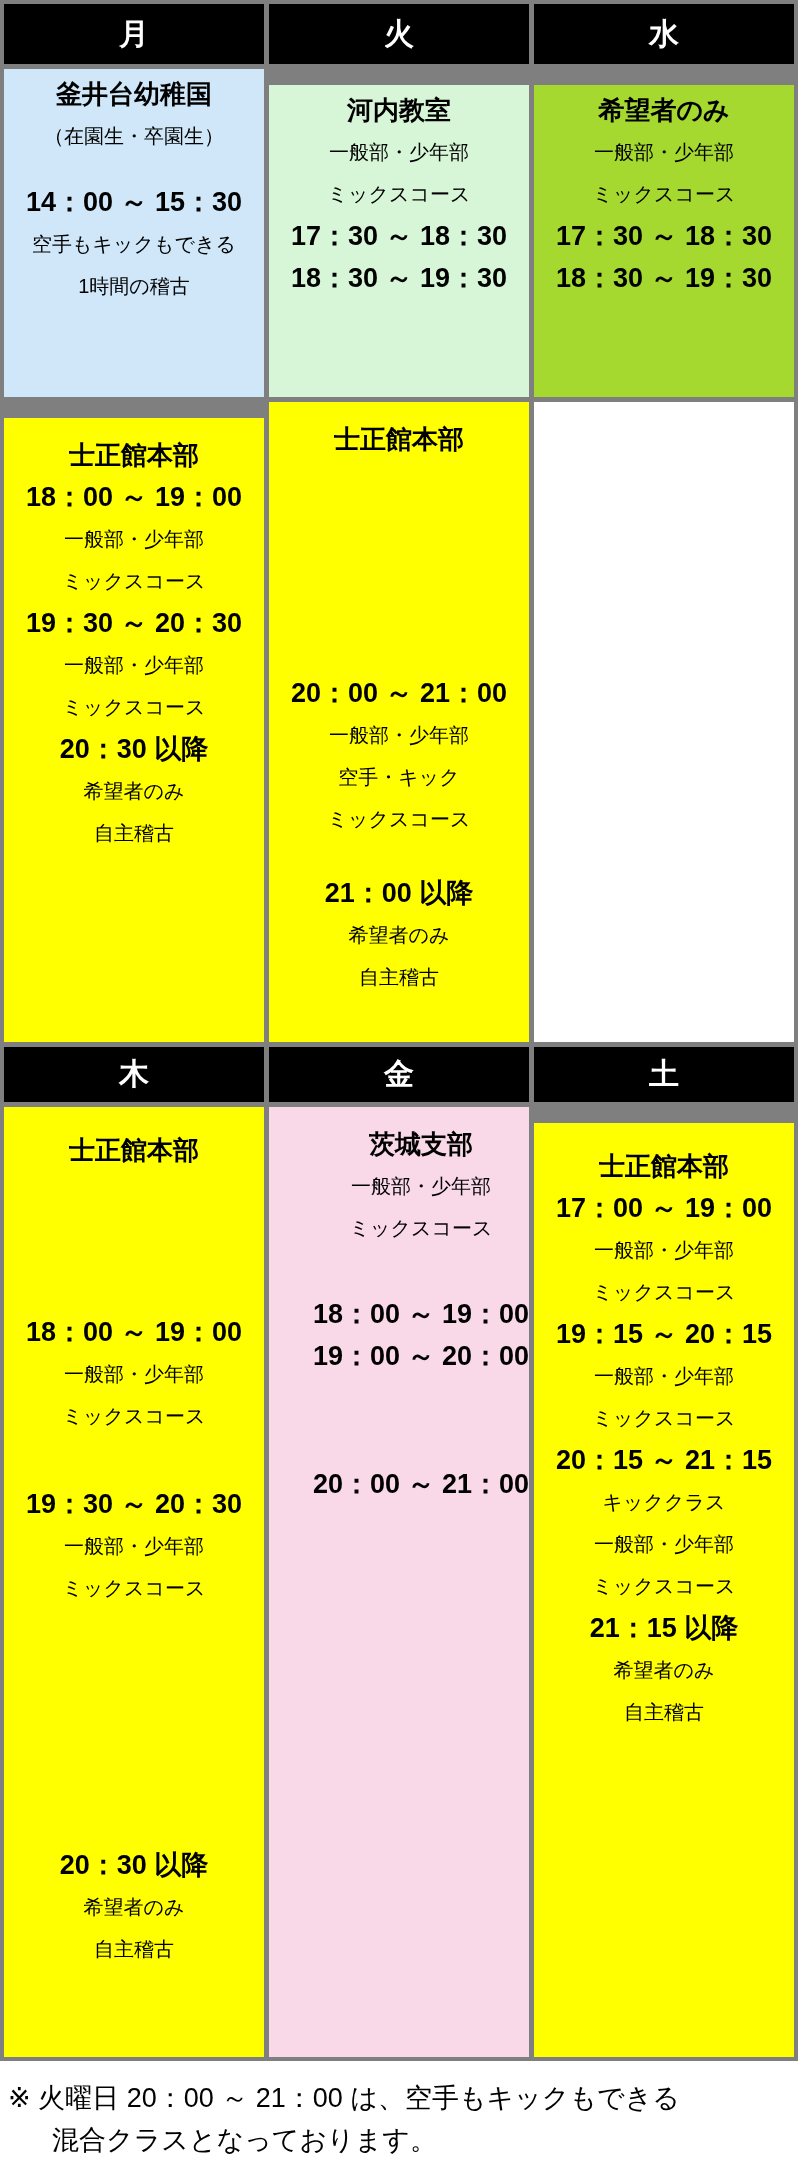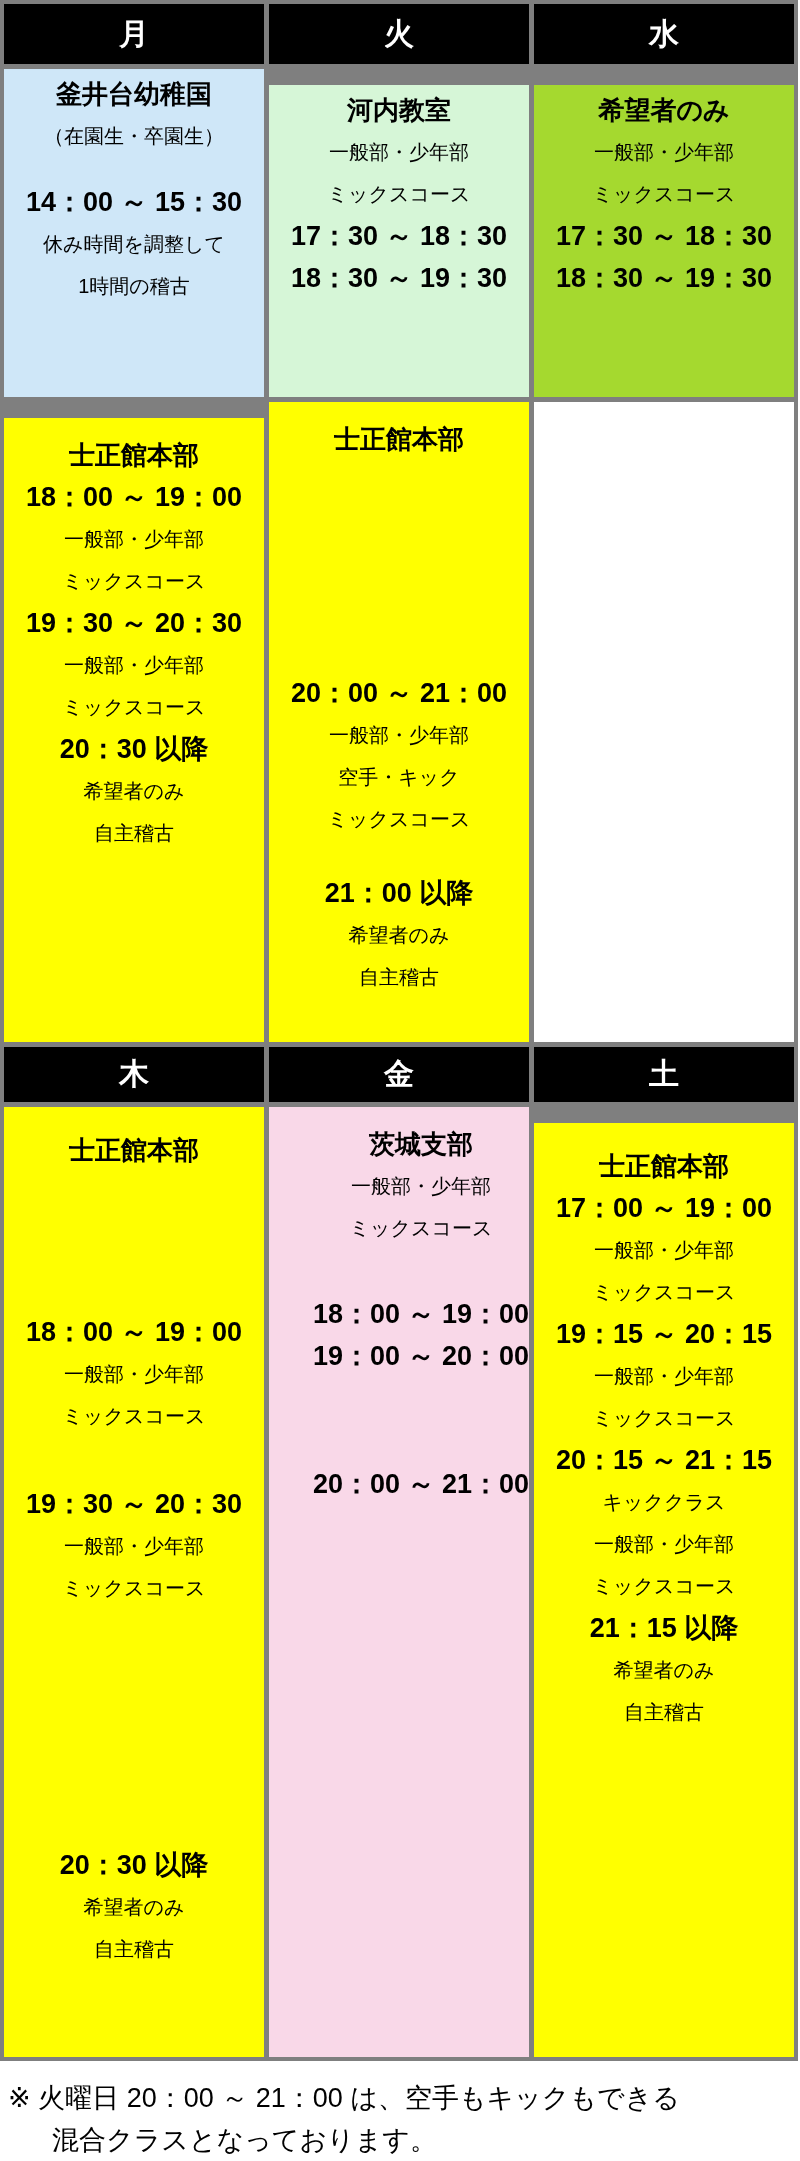--- a/index.html
+++ b/index.html
@@ -55,21 +55,21 @@
   <div class="day">火</div>
   <div class="day">水</div>
 
   <div class="cell bg-light-blue j-start pt14">
       <div style="margin-top: 0px;">
         <div class="ln ln-title">釜井台幼稚国</div>
         <div class="ln ln-text">（在園生・卒園生）</div>
       </div>
       <div style="margin-top: 24px;">
         <div class="ln ln-time">14：00 ～ 15：30</div>
-        <div class="ln ln-text">休み時間を調整して</div>
+        <div class="ln ln-text">空手もキックもできる</div>
         <div class="ln ln-text">1時間の稽古</div>
       </div>
     </div>
   <div class="cell bg-mint j-between pt14 pb45">
       <div>
         <div class="ln ln-title">河内教室</div>
         <div class="ln ln-text">一般部・少年部</div>
         <div class="ln ln-text">ミックスコース</div>
       </div>
       <div>

